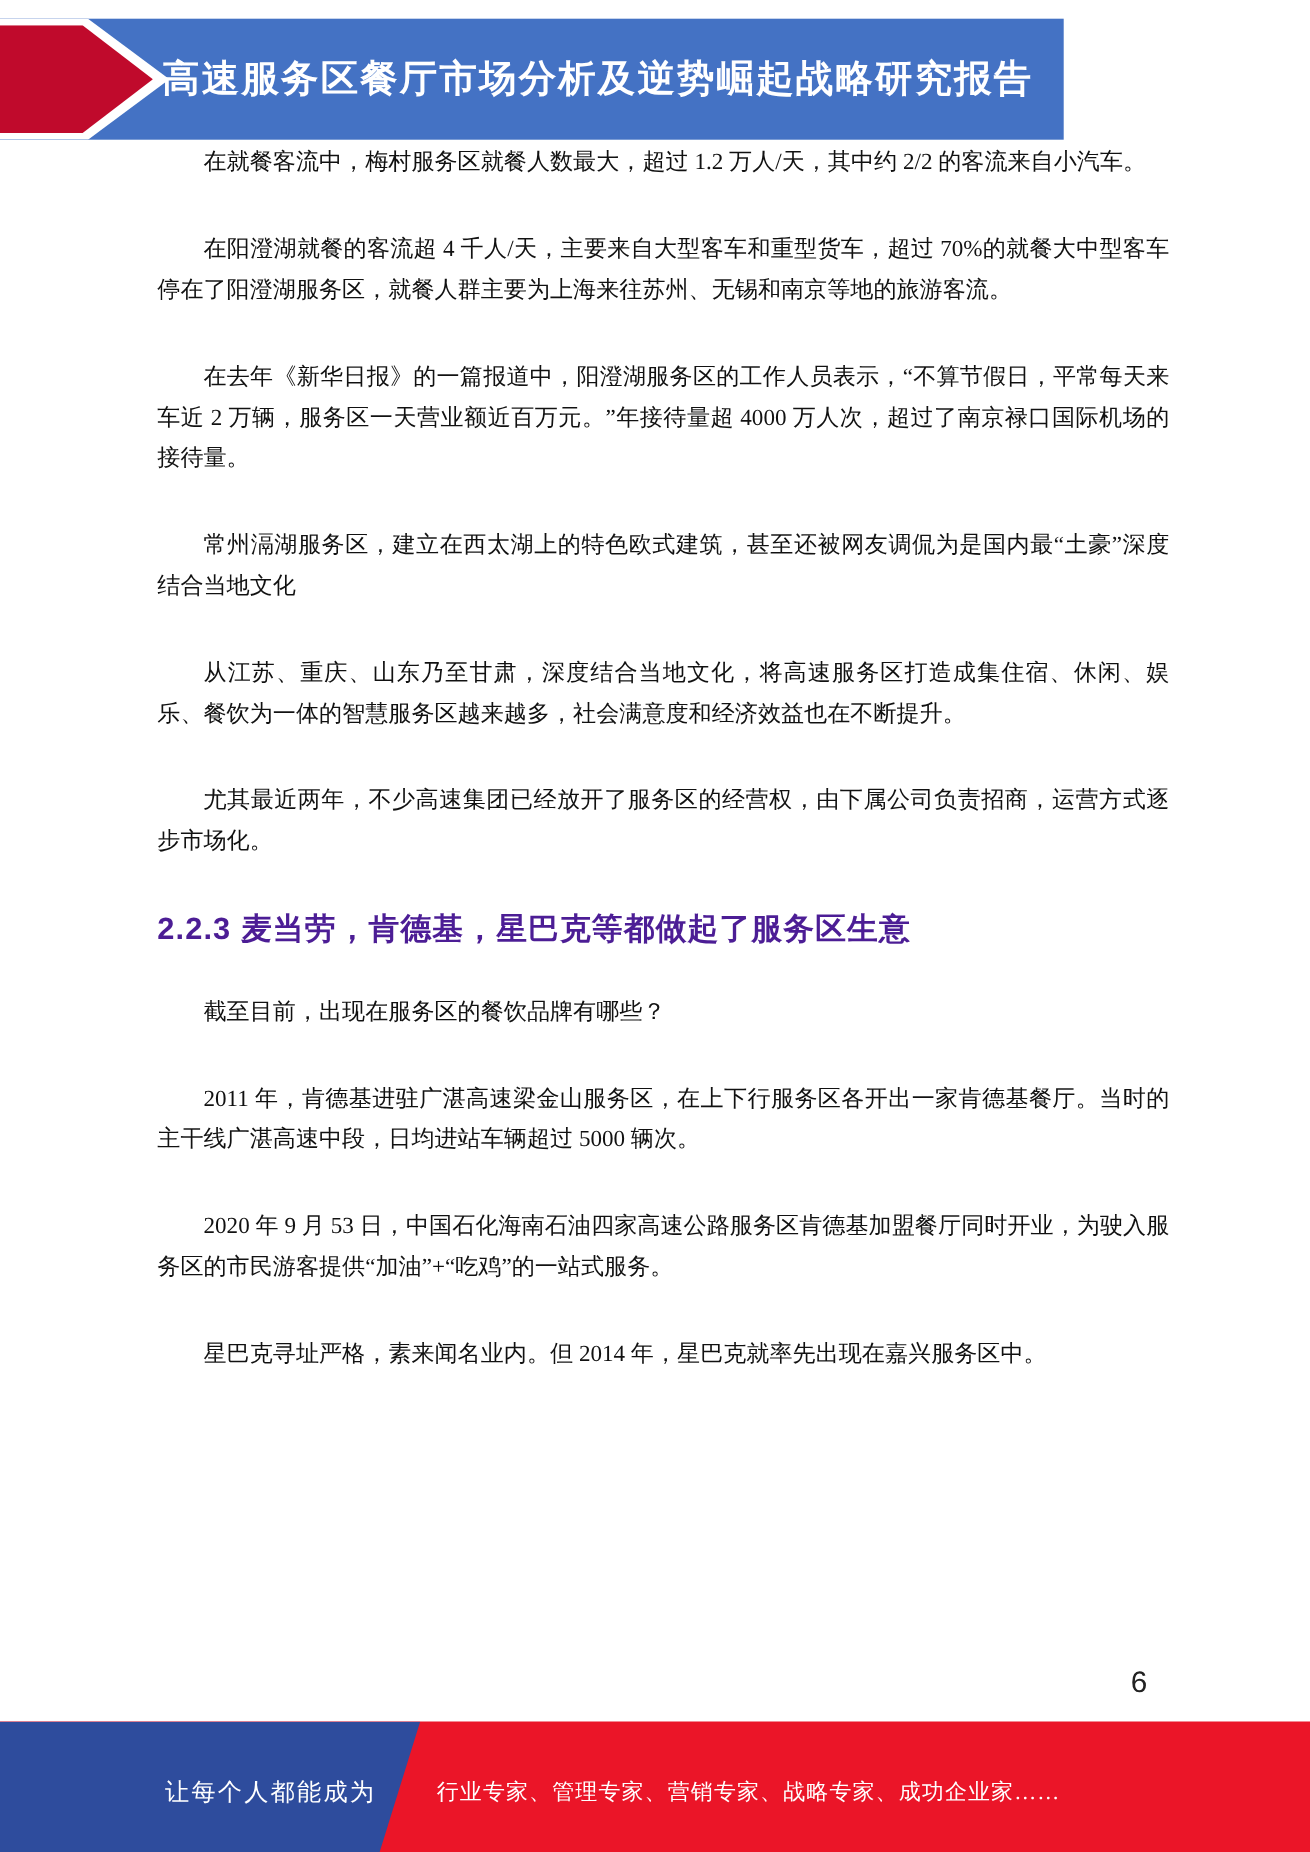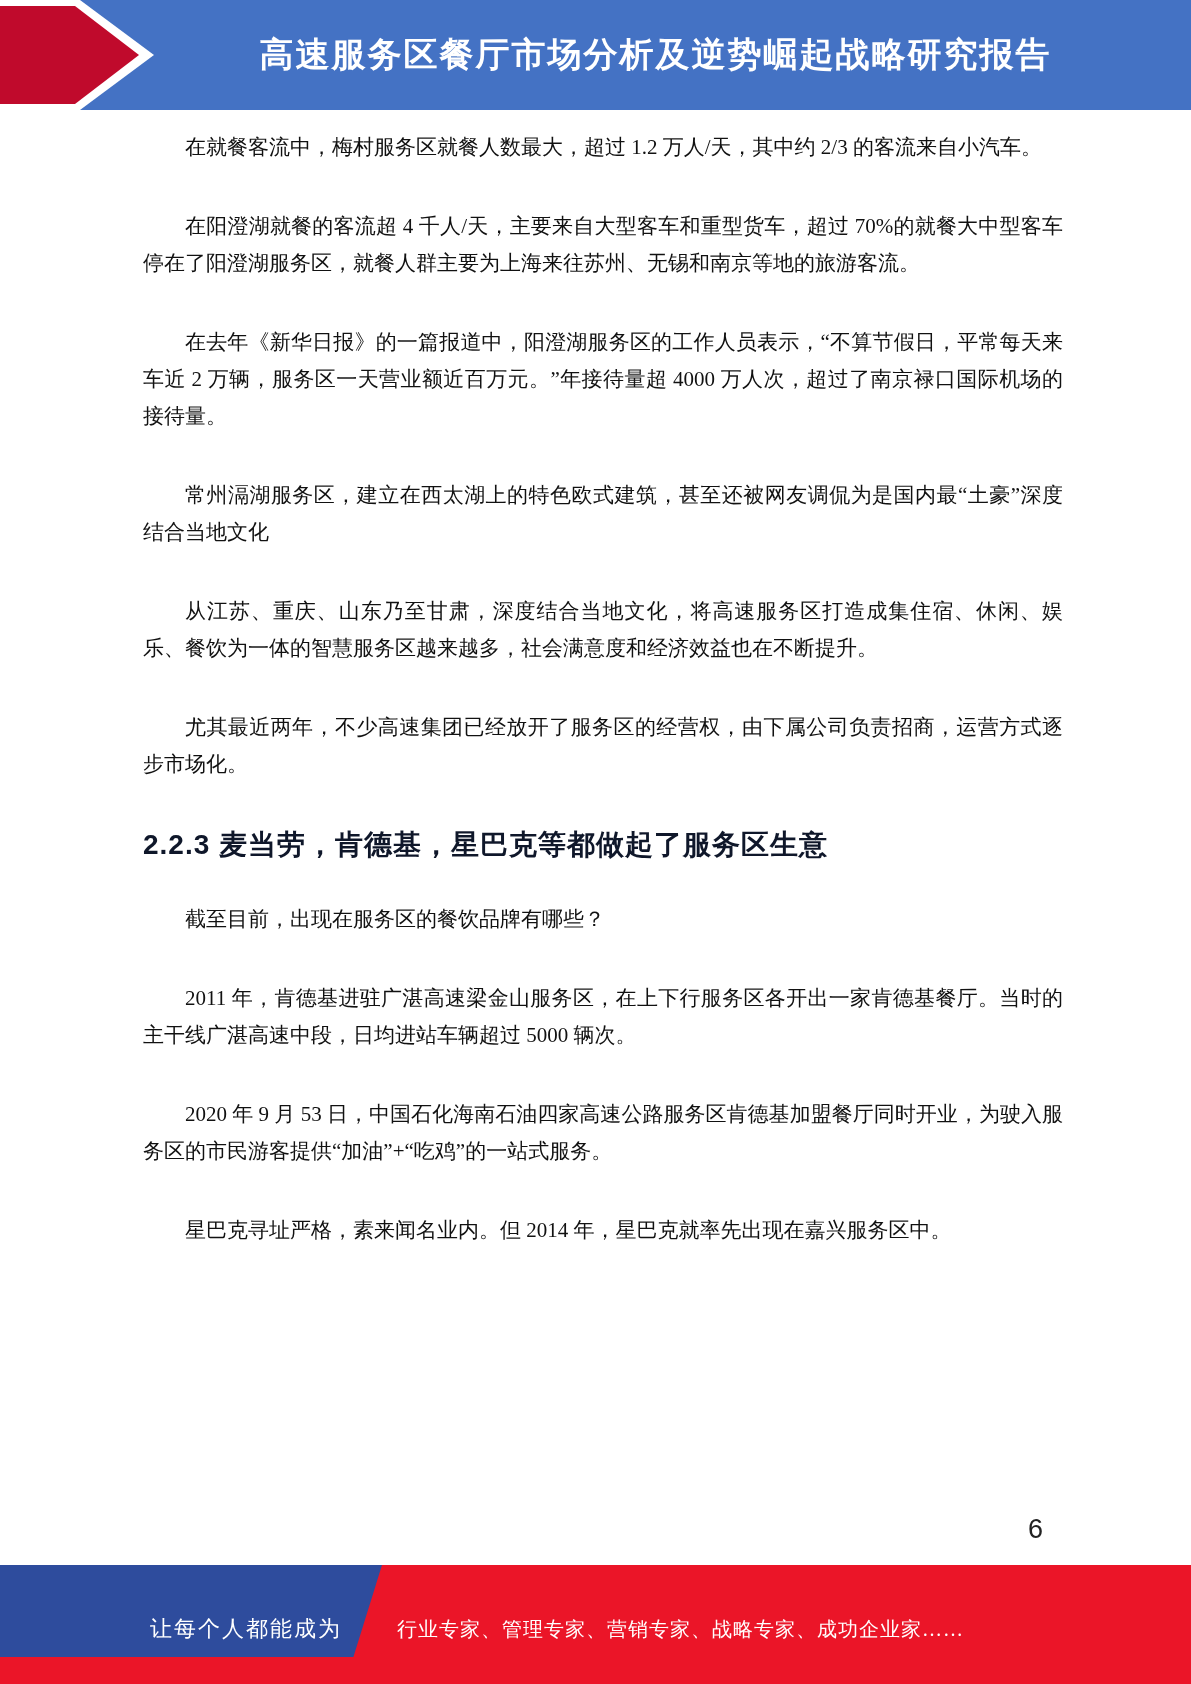--- a/index.html
+++ b/index.html
@@ -7,22 +7,22 @@
     position:relative;
     width:1191px; height:1684px;
     background:#ffffff;
     margin:0 auto;
     overflow:hidden;
     font-family:"Liberation Serif","DejaVu Serif",serif;
   }
 
   
   .header {
-    position:absolute; top:0; left:0;
-    width:1191px; height:110px;
+    position:absolute; top:17px; left:0;
+    width:967px; height:110px;
     background:#4472C4;
   }
   .header-arrow-white {
     position:absolute; top:0; left:0;
     width:160px; height:110px;
     background:#ffffff;
     clip-path:polygon(0 0, 80px 0, 154px 55px, 80px 110px, 0 110px);
   }
   .header-arrow-red {
     position:absolute; top:0; left:0;
@@ -55,42 +55,42 @@
     text-align:justify;
     text-indent:42px;
     word-break:break-all;
   }
   .section-heading {
     margin:32px 0 36px 0;
     font-family:"Liberation Sans","DejaVu Sans",sans-serif;
     font-weight:bold;
     font-size:28px;
     line-height:40px;
-    color:#0f172a;
+    color:#4c1d95;
     letter-spacing:1px;
   }
 
   
   .page-number {
     position:absolute;
     left:1028px; top:1514px;
     font-family:"Liberation Sans","DejaVu Sans",sans-serif;
     font-size:27px;
     color:#222222;
   }
 
   
   .footer {
     position:absolute; left:0; bottom:0;
     width:1191px; height:119px;
     background:#EB1528;
   }
   .footer-blue {
     position:absolute; top:0; left:0;
-    width:400px; height:92px;
+    width:400px; height:119px;
     background:#2E4C9D;
     clip-path:polygon(0 0, 382px 0, 345px 119px, 0 119px);
   }
   .footer-left-text {
     position:absolute; top:52px; left:0;
     width:342px;
     text-align:right;
     color:#ffffff;
     font-size:22px;
     line-height:24px;
@@ -111,21 +111,21 @@
 
 <div class="page">
 
   <div class="header">
     <div class="header-arrow-white"></div>
     <div class="header-arrow-red"></div>
     <div class="header-title">高速服务区餐厅市场分析及逆势崛起战略研究报告</div>
   </div>
 
   <div class="content">
-    <p>在就餐客流中，梅村服务区就餐人数最大，超过 1.2 万人/天，其中约 2/3 的客流来自小汽车。</p>
+    <p>在就餐客流中，梅村服务区就餐人数最大，超过 1.2 万人/天，其中约 2/2 的客流来自小汽车。</p>
     <p>在阳澄湖就餐的客流超 4 千人/天，主要来自大型客车和重型货车，超过 70%的就餐大中型客车停在了阳澄湖服务区，就餐人群主要为上海来往苏州、无锡和南京等地的旅游客流。</p>
     <p>在去年《新华日报》的一篇报道中，阳澄湖服务区的工作人员表示，“不算节假日，平常每天来车近 2 万辆，服务区一天营业额近百万元。”年接待量超 4000 万人次，超过了南京禄口国际机场的接待量。</p>
     <p>常州滆湖服务区，建立在西太湖上的特色欧式建筑，甚至还被网友调侃为是国内最“土豪”深度结合当地文化</p>
     <p>从江苏、重庆、山东乃至甘肃，深度结合当地文化，将高速服务区打造成集住宿、休闲、娱乐、餐饮为一体的智慧服务区越来越多，社会满意度和经济效益也在不断提升。</p>
     <p>尤其最近两年，不少高速集团已经放开了服务区的经营权，由下属公司负责招商，运营方式逐步市场化。</p>
 
     <h2 class="section-heading">2.2.3 麦当劳，肯德基，星巴克等都做起了服务区生意</h2>
 
     <p>截至目前，出现在服务区的餐饮品牌有哪些？</p>
     <p>2011 年，肯德基进驻广湛高速梁金山服务区，在上下行服务区各开出一家肯德基餐厅。当时的主干线广湛高速中段，日均进站车辆超过 5000 辆次。</p>

